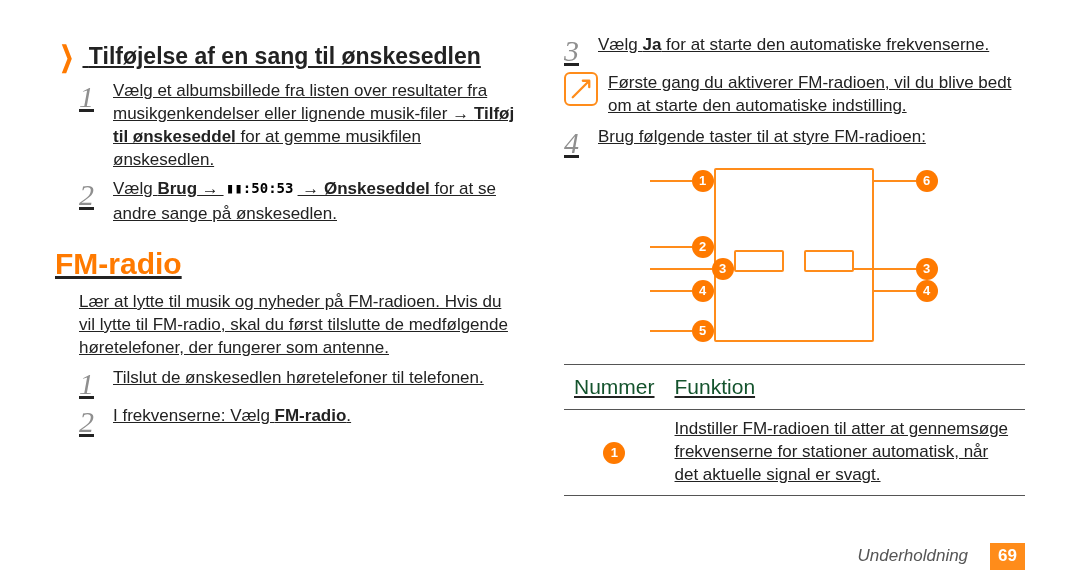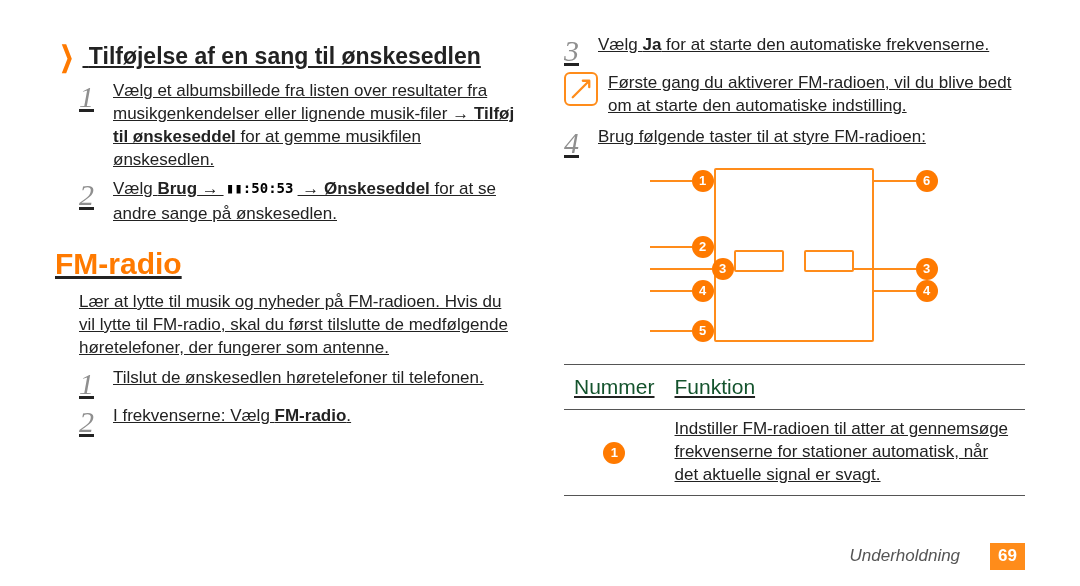--- a/index.html
+++ b/index.html
@@ -127,21 +127,20 @@
     display: flex;
     align-items: center;
     gap: 22px;
   }
   .page-badge {
     background: #ff8c1a;
     color: #fff;
     font-style: normal;
     font-weight: 600;
     padding: 2px 8px;
-    margin-left: 8px;
   }
   .time-icon {
     display: inline-block;
     vertical-align: -3px;
     padding: 0 2px;
   }
 </style>
 </head>
 <body>
 

